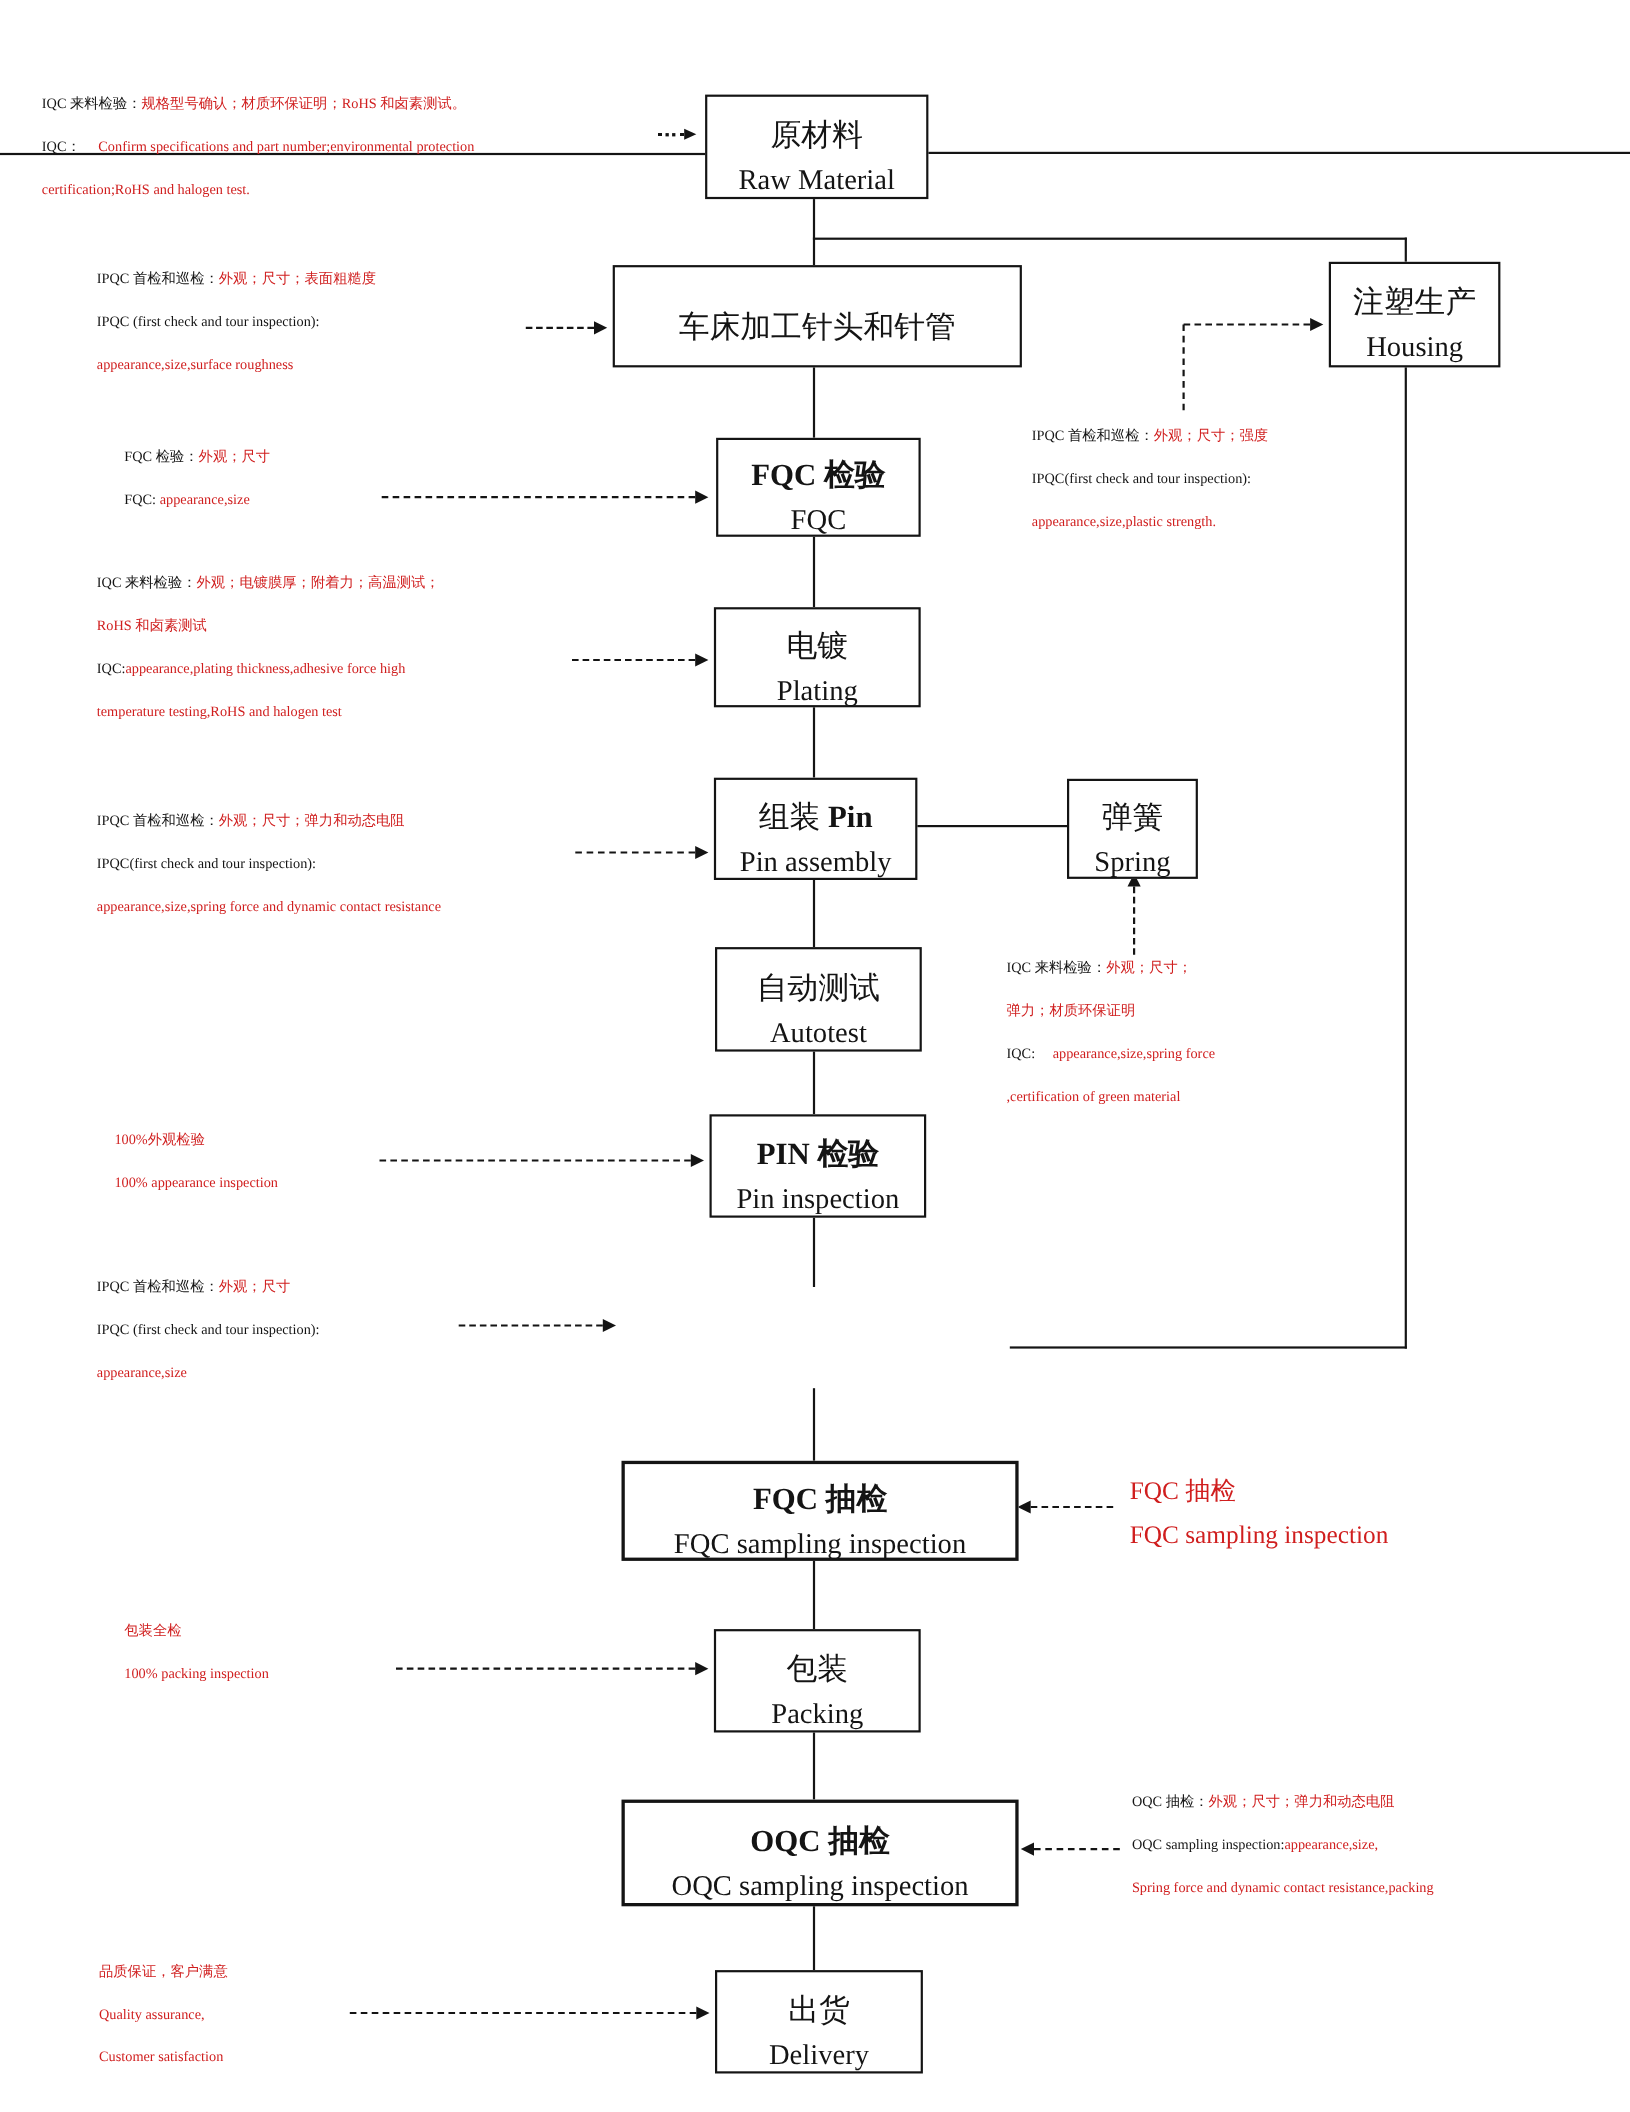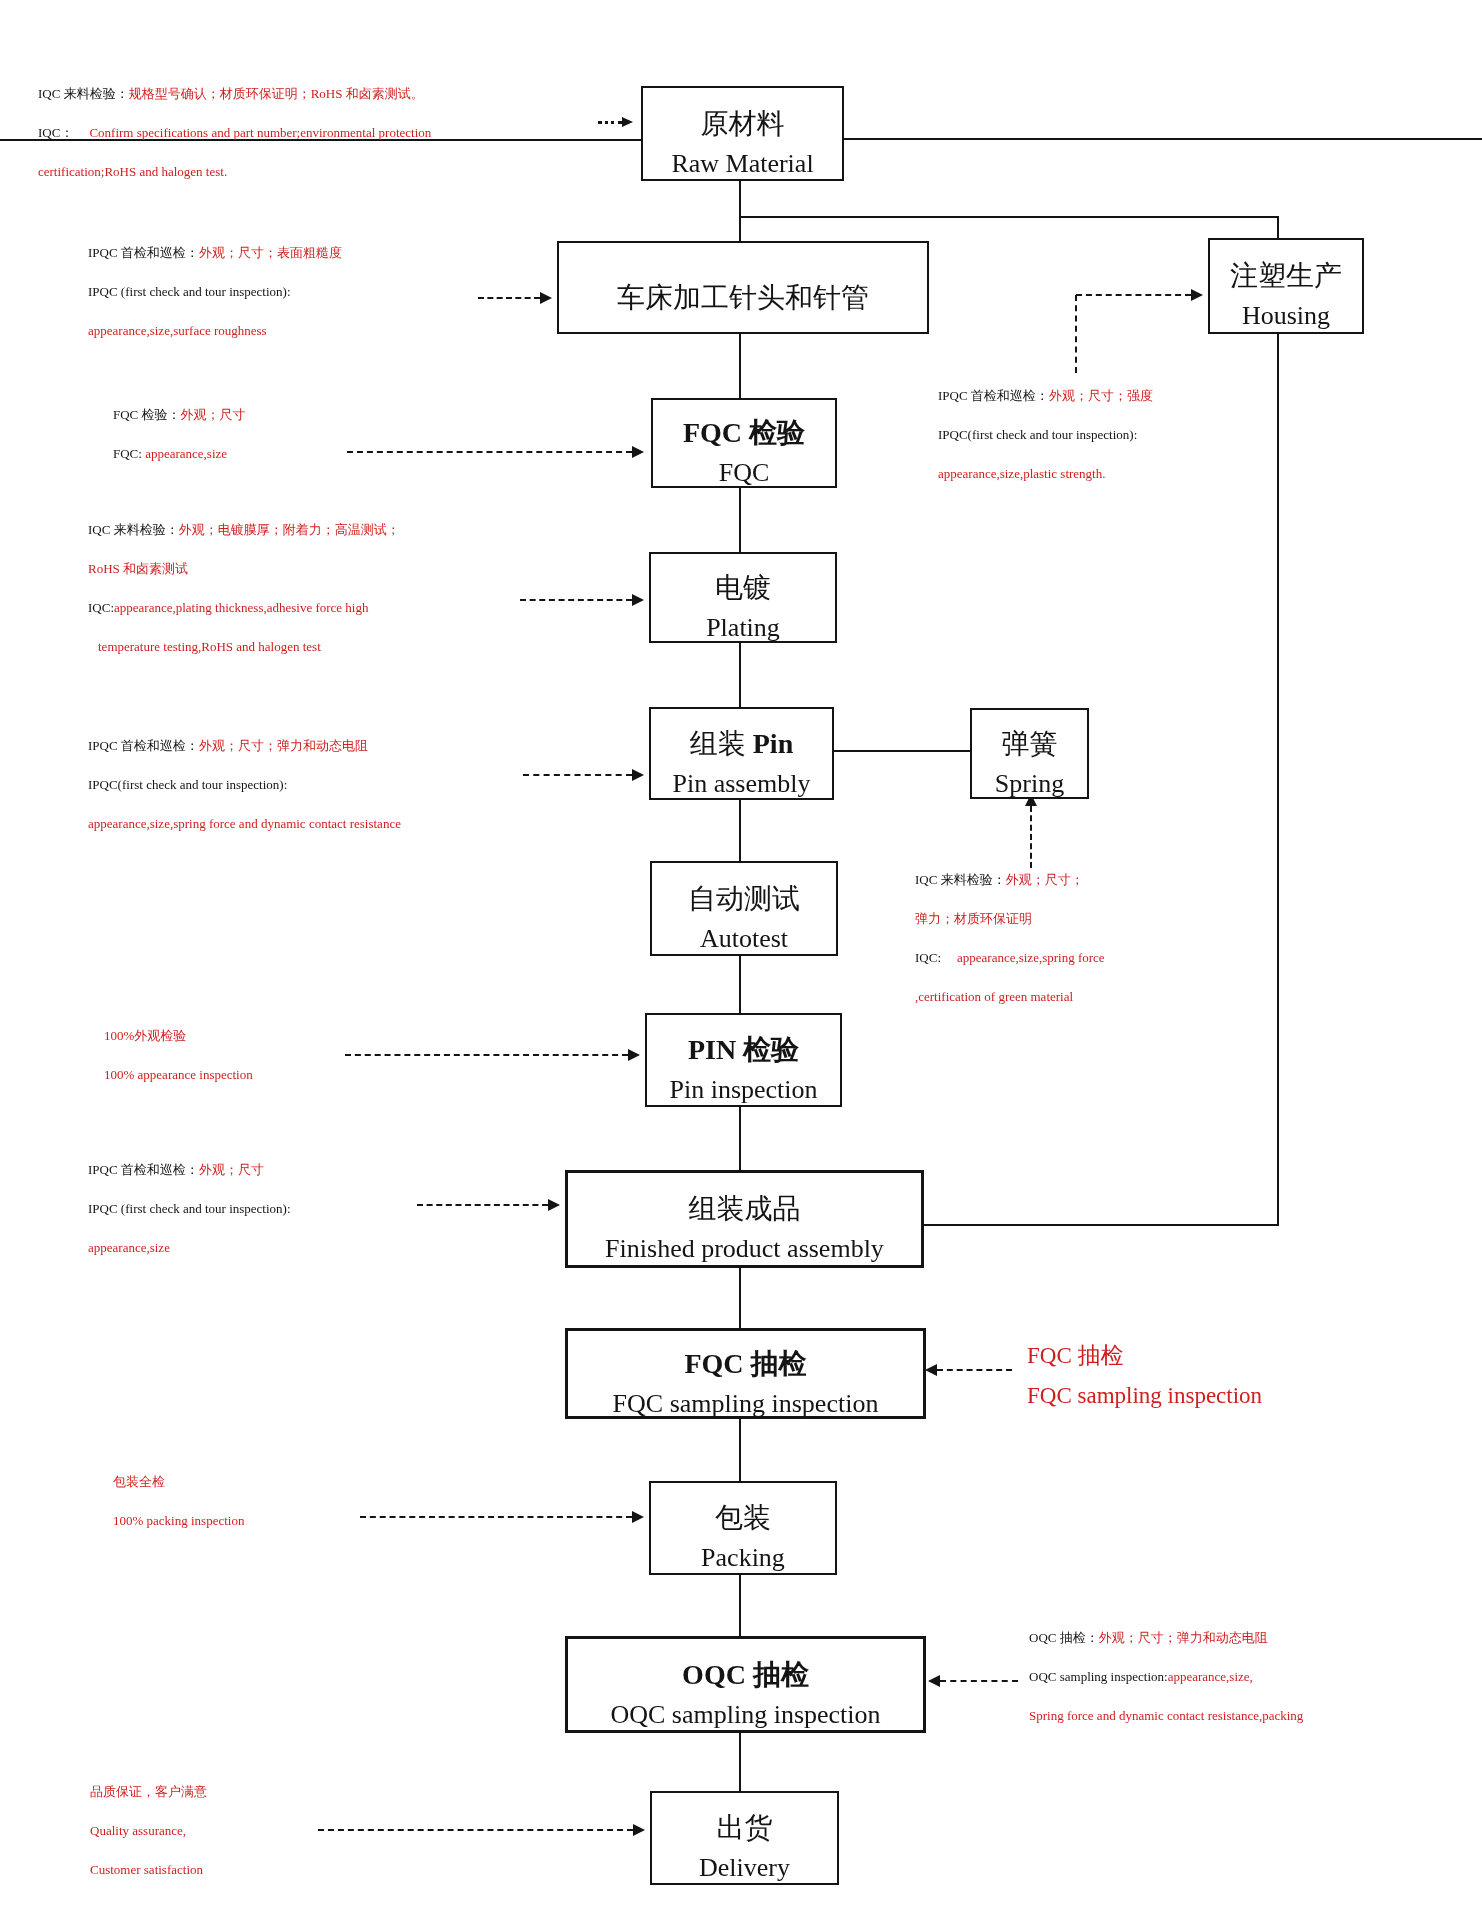--- a/index.html
+++ b/index.html
@@ -40,21 +40,21 @@
   .dotarrow::after{
     content:"";position:absolute;right:-11px;top:-7px;
     border-left:11px solid #141414;border-top:5px solid transparent;border-bottom:5px solid transparent;
   }
   
   .ann{position:absolute;font-size:13px;white-space:nowrap;}
   .ann .ln{line-height:39px;height:39px;}
   .bk{color:var(--ink,#141414);}
   .rd{color:var(--red,#d01e1e);}
   .gap{margin-left:16px;}
-  .indent{margin-left:10px;}
+  .indent{}
   .bignote{font-size:23px;}
   .bignote .ln{line-height:40px;height:40px;}
 </style>
 </head>
 <body>
 
 <div id="canvas">
 
   <div class="hline" style="left:0;top:139px;width:642px"></div>
   <div class="hline" style="left:840px;top:138px;width:642px"></div>
@@ -130,24 +130,20 @@
   <div class="box" style="left:650px;top:861px;width:184px;height:91px">
     <div class="zh">自动测试</div>
     <div class="en">Autotest</div>
   </div>
 
   <div class="box" style="left:645px;top:1013px;width:193px;height:90px">
     <div class="zh bold">PIN 检验</div>
     <div class="en">Pin inspection</div>
   </div>
 
-  <div class="box thick" style="left:565px;top:1170px;width:353px;height:92px">
-    <div class="zh">组装成品</div>
-    <div class="en">Finished product assembly</div>
-  </div>
 
   <div class="box thick" style="left:565px;top:1328px;width:355px;height:85px">
     <div class="zh bold">FQC 抽检</div>
     <div class="en">FQC sampling inspection</div>
   </div>
 
   <div class="box" style="left:649px;top:1481px;width:184px;height:90px">
     <div class="zh">包装</div>
     <div class="en">Packing</div>
   </div>

